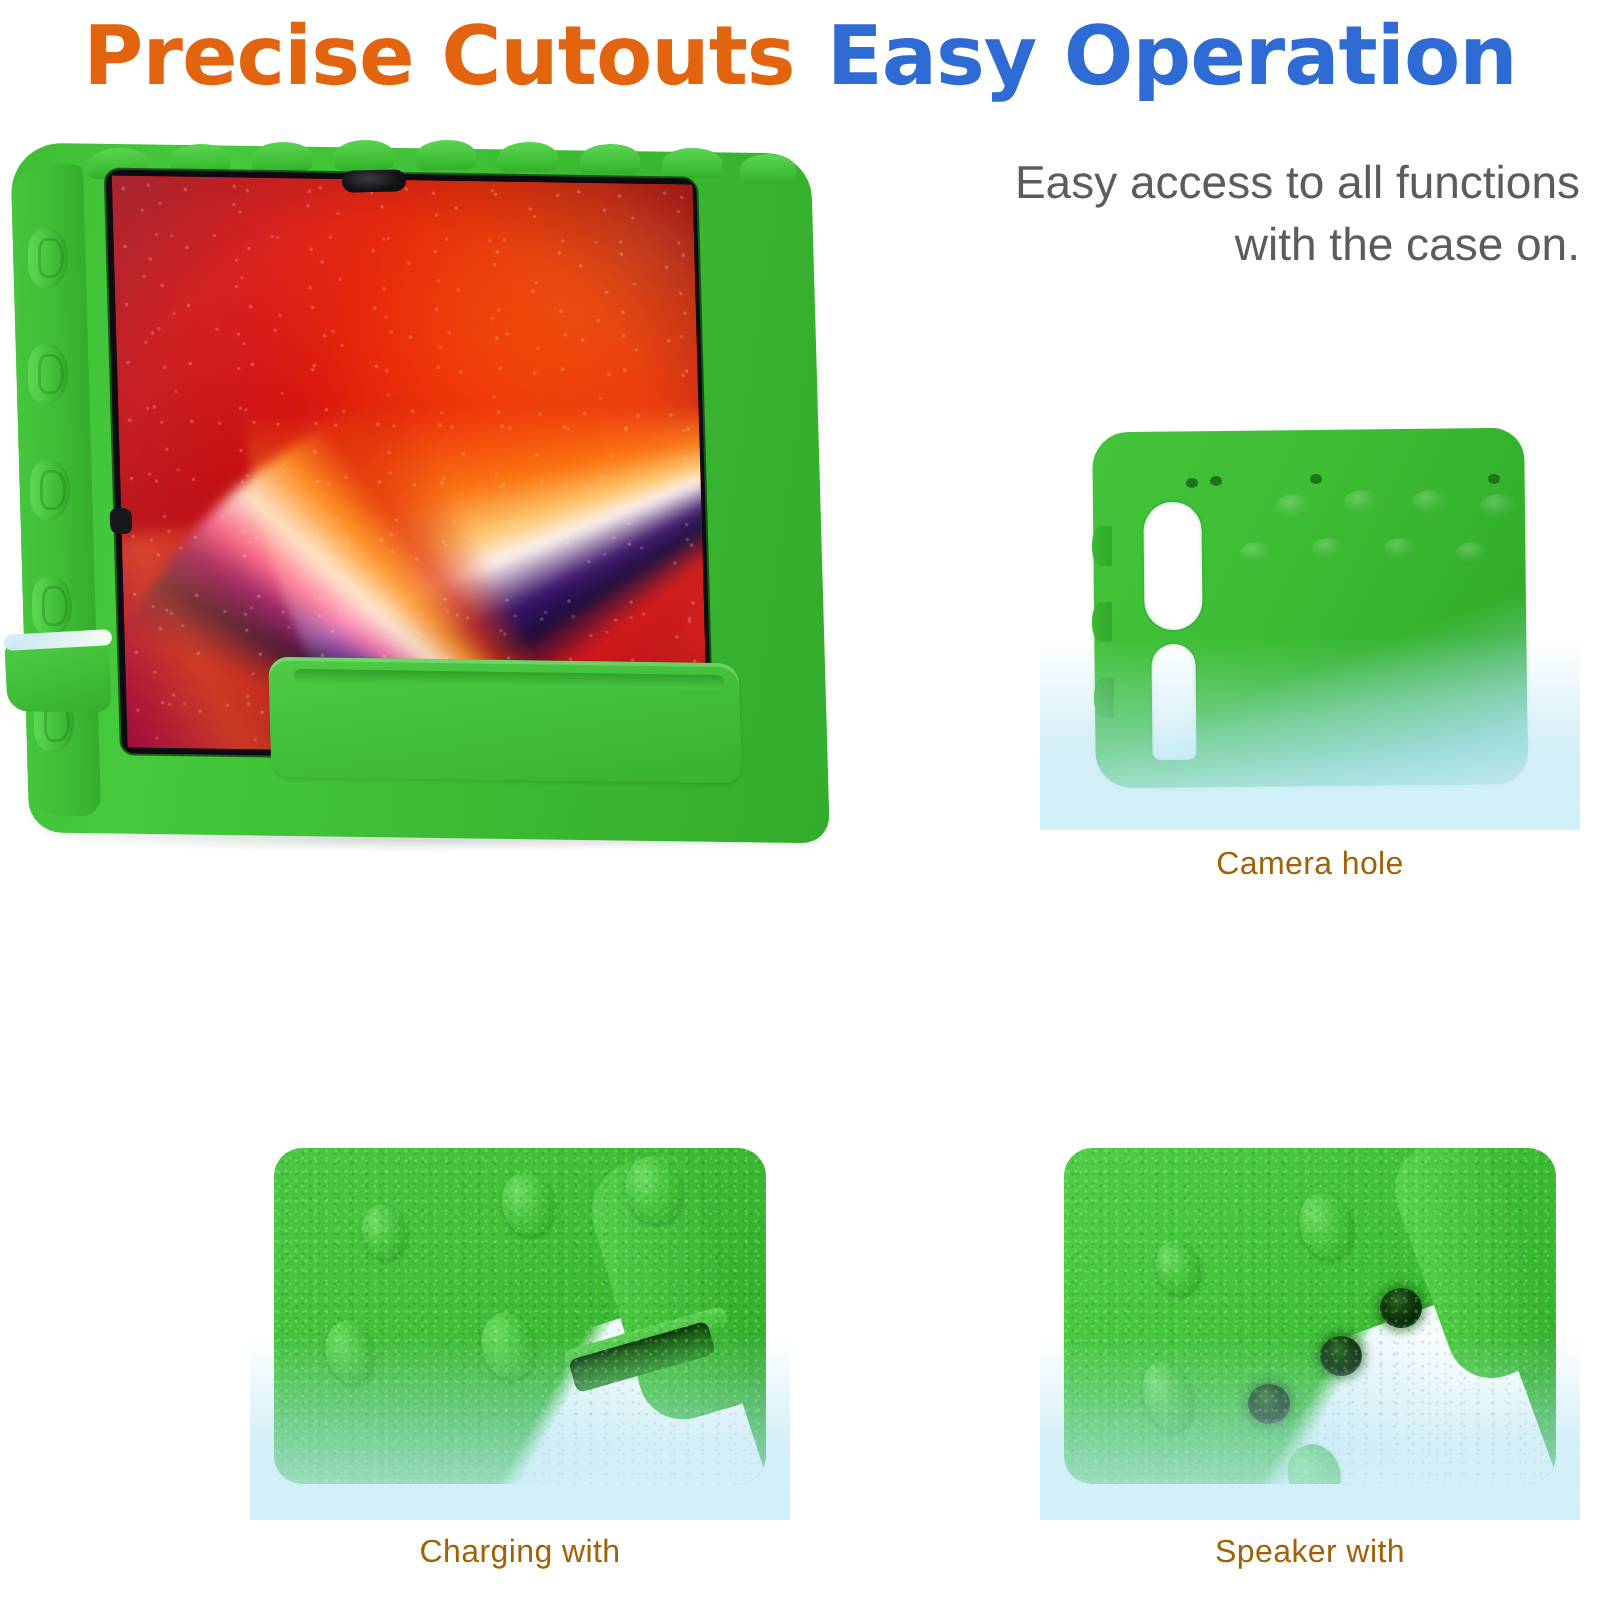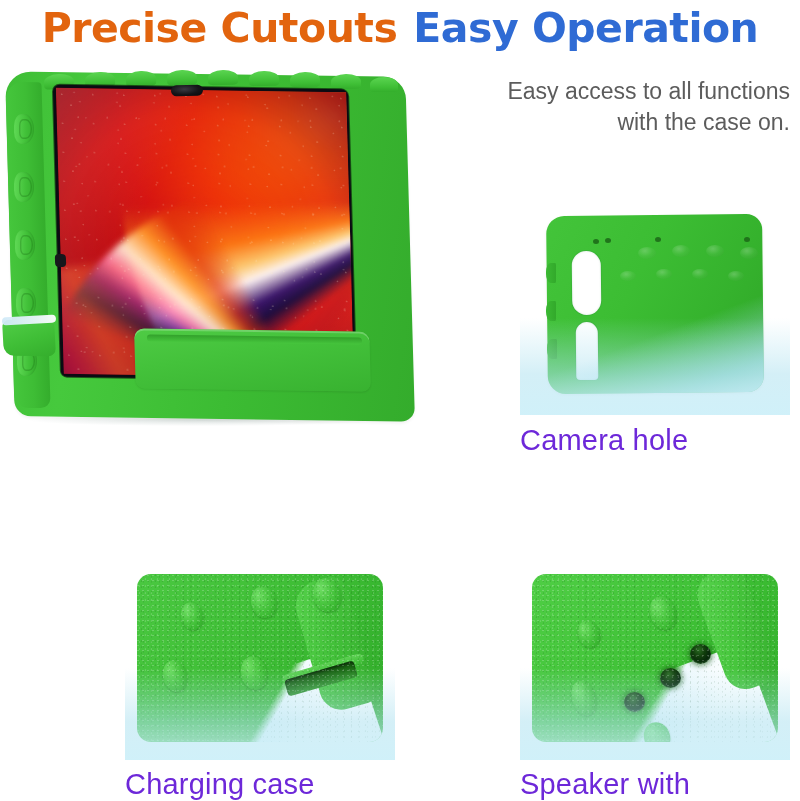--- a/index.html
+++ b/index.html
@@ -46,22 +46,23 @@
     font-size:23px;
     line-height:1.33;
     font-family:"Liberation Sans", sans-serif;
     font-weight:400;
   }
   #subtitle .l2{ display:block; }
 
   
   .caption{
     position:absolute;
-    color:#6d28d9;
-    font-size:29px;
+    text-align:center;
+    color:#a16207;
+    font-size:16px;
     font-family:"Liberation Sans", sans-serif;
     font-weight:400;
     letter-spacing:0.2px;
   }
   #cap-camera   { left:520px; top:424px; width:270px; }
   #cap-charging { left:125px; top:768px; width:270px; }
   #cap-speaker  { left:520px; top:768px; width:270px; }
 
   
   #hero{
@@ -570,21 +571,21 @@
       <div class="nub" style="left:26px;  top:86px;  width:24px; height:32px; transform:rotate(-14deg);"></div>
       <div class="nub" style="left:104px; top:82px;  width:26px; height:34px; transform:rotate(-14deg);"></div>
 
       <div id="chg-slot-lip"></div>
       <div id="chg-slot"></div>
 
       <div class="foam"></div>
     </div>
     <div class="glow"></div>
   </div>
-  <div class="caption" id="cap-charging">Charging case</div>
+  <div class="caption" id="cap-charging">Charging with</div>
 
   <div class="panel" id="panel-speaker">
     <div id="spk-shell">
       <div id="spk-white"></div>
       <div id="spk-rail"></div>
 
       <div class="nub" style="left:46px;  top:46px;  width:22px; height:28px; transform:rotate(-18deg);"></div>
       <div class="nub" style="left:118px; top:22px;  width:26px; height:34px; transform:rotate(-18deg);"></div>
       <div class="nub" style="left:40px;  top:106px; width:24px; height:36px; transform:rotate(-18deg);"></div>
       <div class="nub" style="left:112px; top:148px; width:26px; height:30px; transform:rotate(-18deg);"></div>

